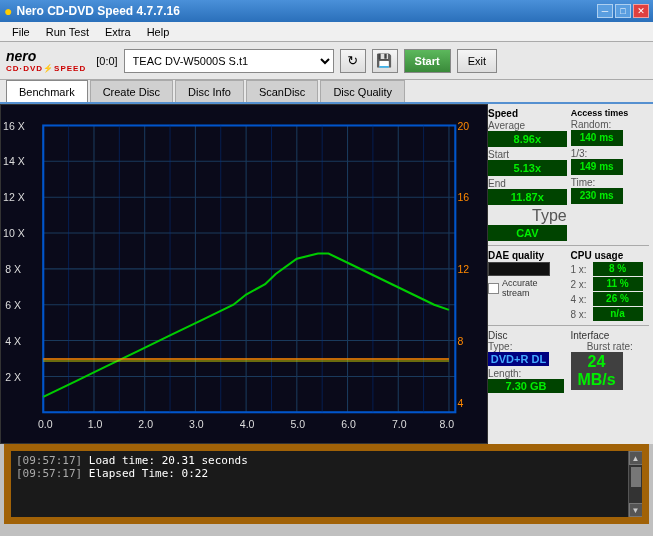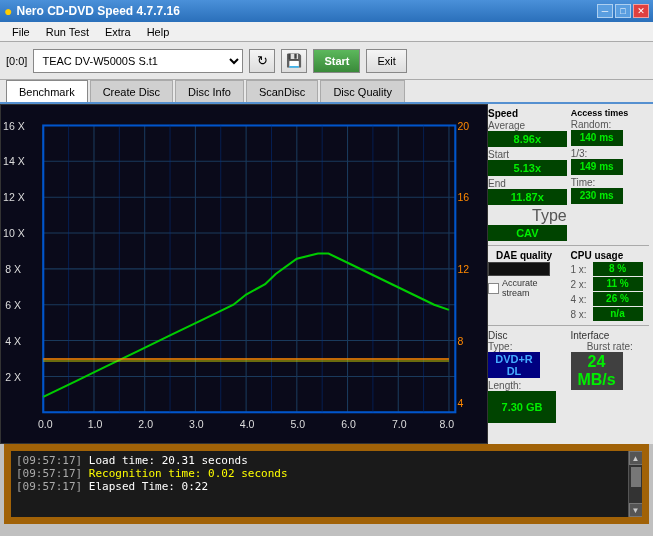--- a/index.html
+++ b/index.html
@@ -197,20 +197,24 @@
 </div>
 
 <div class="menu-bar">
   <span class="menu-item">File</span>
   <span class="menu-item">Run Test</span>
   <span class="menu-item">Extra</span>
   <span class="menu-item">Help</span>
 </div>
 
 <div class="toolbar">
+  <div class="nero-logo">
+    <span class="nero-logo-top">nero</span>
+    <span class="nero-logo-bottom">CD·DVD⚡SPEED</span>
+  </div>
   <span style="font-size:11px; white-space:nowrap;">[0:0]</span>
   <select class="drive-select">
     <option>TEAC DV-W5000S S.t1</option>
   </select>
   <button class="toolbar-icon-btn" title="Refresh">↻</button>
   <button class="toolbar-icon-btn" title="Save">💾</button>
   <button class="toolbar-btn start">Start</button>
   <button class="toolbar-btn">Exit</button>
 </div>
 
@@ -318,21 +322,21 @@
         <div style="font-size:10px; color:#555;">Time:</div>
         <div class="val-box dark-green" style="font-size:10px; width:52px; margin-bottom:2px;">230 ms</div>
       </div>
     </div>
 
     <div class="h-divider"></div>
 
     <div style="display:flex; gap:4px;">
 
       <div style="flex:1;">
-        <div class="section-header" style="font-size:10px;margin-left:8px;">DAE quality</div>
+        <div class="section-header" style="font-size:10px;">DAE quality</div>
         <div class="dae-bar-bg" style="width:62px; height:14px; background:#111; border:1px solid #444;"></div>
         <div class="checkbox-row">
           <div class="checkbox-item"></div>
           <span style="font-size:9px; color:#333;">Accurate<br>stream</span>
         </div>
       </div>
 
       <div style="flex:1;">
         <div class="section-header" style="font-size:10px;">CPU usage</div>
         <div style="display:flex; flex-direction:column; gap:1px;">
@@ -355,45 +359,41 @@
         </div>
       </div>
     </div>
 
     <div class="h-divider"></div>
 
     <div style="display:flex; gap:4px;">
       <div style="flex:1;">
         <div style="font-size:10px; color:#333;">Disc</div>
         <div style="font-size:10px; color:#555;">Type:</div>
-        <div style="background:#000080; color:#44aaff; font-weight:bold; font-size:11px; text-align:center; padding:1px 2px; width:52px;">DVD+R DL</div>
+        <div style="background:#000080; color:#44aaff; font-weight:bold; font-size:11px; text-align:center; padding:1px 2px; width:61px;">DVD+R DL</div>
         <div style="font-size:10px; color:#555; margin-top:2px;">Length:</div>
-        <div style="background:#004400; color:#00ee00; font-weight:bold; font-size:11px; text-align:center; padding:10px 2px; width:68px;">7.30 GB</div>
+        <div style="background:#004400; color:#00ee00; font-weight:bold; font-size:11px; text-align:center; padding:1px 2px; width:76px;">7.30 GB</div>
       </div>
       <div style="flex:1;">
         <div style="font-size:10px; color:#333;">Interface</div>
         <div style="font-size:10px; color:#555;text-align:center;">Burst rate:</div>
         <div style="background:#404040; color:#00ee00; font-weight:bold; font-size:16px; text-align:center; padding:1px 2px; width:52px;">24 MB/s</div>
       </div>
     </div>
   </div>
 </div>
 
 <div class="log-area">
   <div class="log-content">
     <div class="log-line">
       <span class="log-timestamp">[09:57:17]</span>
       <span class="log-text-white"> Load time: 20.31 seconds</span>
     </div>
     <div class="log-line">
       <span class="log-timestamp">[09:57:17]</span>
-      <span class="log-text-yellow"> Recognition time: 0.02 seconds</span>
-    </div>
-    <div class="log-line">
-      <span class="log-timestamp">[09:57:17]</span>
       <span class="log-text-white"> Elapsed Time: 0:22</span>
     </div>
   </div>
   <div class="log-scrollbar">
     <div class="scroll-btn">▲</div>
     <div class="scroll-thumb"></div>
     <div class="scroll-btn" style="margin-top:auto;">▼</div>
   </div>
 </div>
 

